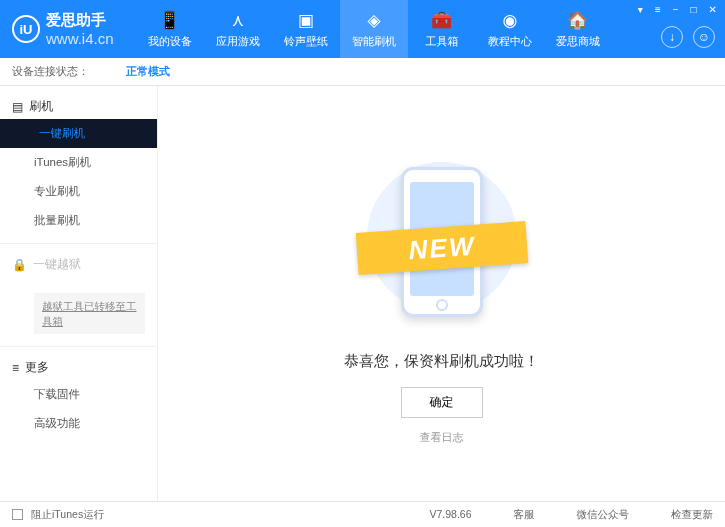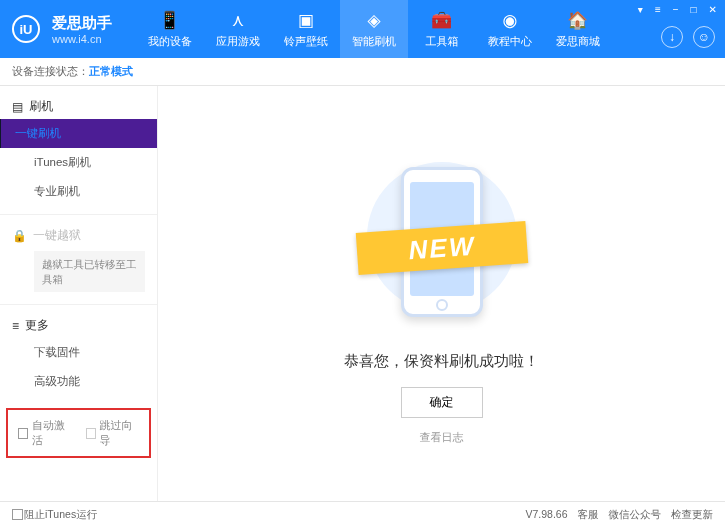--- a/index.html
+++ b/index.html
@@ -1,58 +1,58 @@
 <!DOCTYPE html>
 <html><head>
 <meta charset="utf-8">
 <style>
 * { margin: 0; padding: 0; box-sizing: border-box; font-family: "Microsoft YaHei", sans-serif; }
 body { width: 725px; height: 527px; background: #fff; overflow: hidden; }
 .header { background: #1e88ff; height: 58px; display: flex; align-items: center; color: #fff; position: relative; }
 .logo-area { display: flex; align-items: center; padding: 0 12px; width: 136px; }
 .logo-icon { width: 28px; height: 28px; border: 2px solid #fff; border-radius: 50%; display: flex; align-items: center; justify-content: center; font-weight: bold; font-size: 13px; }
-.logo-text { margin-left: 12px; }
+.logo-text { margin-left: 6px; }
 .logo-title { font-size: 15px; font-weight: bold; }
-.logo-sub { font-size: 11px; opacity: 0.8; }
+.logo-sub { font-size: 15px; opacity: 0.8; }
 .nav-tabs { display: flex; height: 100%; }
 .nav-tab { width: 68px; display: flex; flex-direction: column; align-items: center; justify-content: center; font-size: 11px; cursor: pointer; gap: 3px; }
 .nav-tab.active { background: rgba(255,255,255,0.18); }
 .nav-icon { font-size: 17px; }
 .win-controls { position: absolute; top: 2px; right: 6px; display: flex; gap: 8px; font-size: 10px; }
 .win-ctrl { cursor: pointer; padding: 2px; }
 .ring-icons { position: absolute; right: 10px; top: 26px; display: flex; gap: 10px; }
 .ring { width: 22px; height: 22px; border: 1.5px solid rgba(255,255,255,0.7); border-radius: 50%; display: flex; align-items: center; justify-content: center; font-size: 12px; cursor: pointer; }
-.status-bar { height: 28px; border-bottom: 1px solid #e5e5e5; display: flex; align-items: center; padding: 0 12px; font-size: 11px; color: #666; }
+.status-bar { height: 28px; border-bottom: 1px solid #e5e5e5; display: flex; align-items: center; padding: 0 12px; font-size: 11px; color: #666; gap: 37px; }
 .status-mode { color: #1e88ff; font-weight: bold; }
 .body-area { display: flex; height: 415px; }
 .sidebar { width: 158px; border-right: 1px solid #eee; font-size: 11.5px; color: #555; overflow-y: auto; }
 .side-section { border-bottom: 1px solid #f0f0f0; padding: 8px 0; }
 .side-head { display: flex; align-items: center; padding: 4px 12px; font-size: 12px; color: #333; gap: 6px; }
 .side-item { padding: 7px 12px 7px 34px; cursor: pointer; }
-.side-item.active { background: #4c1d95; color: #1e88ff; border-left: 1px solid #0f172a; padding-left: 14px; }
-.side-info { margin: 3px 12px 4px 34px; padding: 6px 8px; background: #f5f5f5; font-size: 10.5px; color: #888; line-height: 1.4; }
+.side-item.active { background: #0f172a; color: #1e88ff; border-left: 4px solid #0f172a; padding-left: 35px; }
+.side-info { margin: 16px 12px 4px 34px; padding: 6px 8px; background: #f5f5f5; font-size: 10.5px; color: #888; line-height: 1.4; text-decoration: underline; }
 .lock-icon { color: #bbb; }
 .check-row { border: 2px solid #e03030; padding: 8px 10px; display: flex; gap: 14px; font-size: 11px; color: #888; margin: 4px 6px; }
 .check-item { display: flex; align-items: center; gap: 4px; }
 .chkbox { width: 11px; height: 11px; border: 1px solid #999; display: inline-block; }
 .main-area { flex: 1; display: flex; flex-direction: column; align-items: center; justify-content: center; padding-top: 10px; }
 .phone-illust { position: relative; width: 150px; height: 180px; }
 .circle-bg { width: 150px; height: 150px; border-radius: 50%; background: #eaf3ff; position: absolute; top: 10px; }
 .phone-body { width: 82px; height: 150px; background: #fff; border: 3px solid #d0dff5; border-radius: 12px; position: absolute; left: 34px; top: 15px; box-shadow: 0 4px 10px rgba(0,0,0,0.15); }
 .phone-screen { position: absolute; inset: 12px 6px 18px 6px; background: #c8e0ff; border-radius: 3px; }
 .phone-btn { width: 12px; height: 12px; border: 2px solid #d0dff5; border-radius: 50%; position: absolute; bottom: 3px; left: 50%; transform: translateX(-50%); }
 .new-banner { position: absolute; top: 75px; left: -10px; width: 170px; height: 42px; background: #ffc733; display: flex; align-items: center; justify-content: center; transform: rotate(-4deg); box-shadow: 0 2px 5px rgba(0,0,0,0.2); }
 .new-text { font-family: Arial; font-weight: 900; font-size: 26px; color: #fff; letter-spacing: 2px; font-style: italic; }
 .success-msg { font-size: 15px; color: #333; margin-top: 20px; }
 .ok-btn { margin-top: 16px; padding: 6px 28px; border: 1px solid #ccc; background: #fff; font-size: 12px; cursor: pointer; }
 .log-link { margin-top: 12px; font-size: 11px; color: #999; cursor: pointer; text-align: center; }
 .footer { border-top: 1px solid #e5e5e5; height: 26px; display: flex; align-items: center; padding: 0 12px; font-size: 10.5px; color: #666; }
-.footer-left { display: flex; align-items: center; gap: 1px; justify-content: center; }
+.footer-left { display: flex; align-items: center; gap: 8px; justify-content: center; }
 .footer-right { margin-left: auto; display: flex; gap: 10px; align-items: flex-start; }
-.footer-link { cursor: pointer; }
+.footer-link { cursor: pointer; margin-left: 32px; }
 </style>
 </head>
 <body>
 
 <div class="header">
   <div class="logo-area">
     <div class="logo-icon">iU</div>
     <div class="logo-text">
       <div class="logo-title">爱思助手</div>
       <div class="logo-sub">www.i4.cn</div>
@@ -109,45 +109,36 @@
 <div class="body-area">
   <div class="sidebar">
     <div class="side-section">
       <div class="side-head">
           <span>▤</span>
           <span>刷机</span>
         </div>
       <div class="side-item active">一键刷机</div>
       <div class="side-item">iTunes刷机</div>
       <div class="side-item">专业刷机</div>
+      <div class="side-item">批量刷机</div>
     </div>
     <div class="side-section">
       <div class="side-head">
           <span class="lock-icon">🔒</span>
           <span style="color:#bbb">一键越狱</span>
         </div>
       <div class="side-info">越狱工具已转移至工具箱</div>
     </div>
     <div class="side-section" style="border-bottom:none">
       <div class="side-head">
           <span>≡</span>
           <span>更多</span>
         </div>
       <div class="side-item">下载固件</div>
       <div class="side-item">高级功能</div>
-    </div>
-    <div class="check-row">
-      <label class="check-item">
-          <span class="chkbox"></span>
-          <span>自动激活</span>
-        </label>
-      <label class="check-item">
-          <span class="chkbox" style="border-color:#ccc"></span>
-          <span>跳过向导</span>
-        </label>
     </div>
 
   </div>
 
   <div class="main-area">
     <div class="phone-illust">
       <div class="circle-bg"></div>
       <div class="phone-body">
           <div class="phone-screen"></div>
           <div class="phone-btn"></div>

